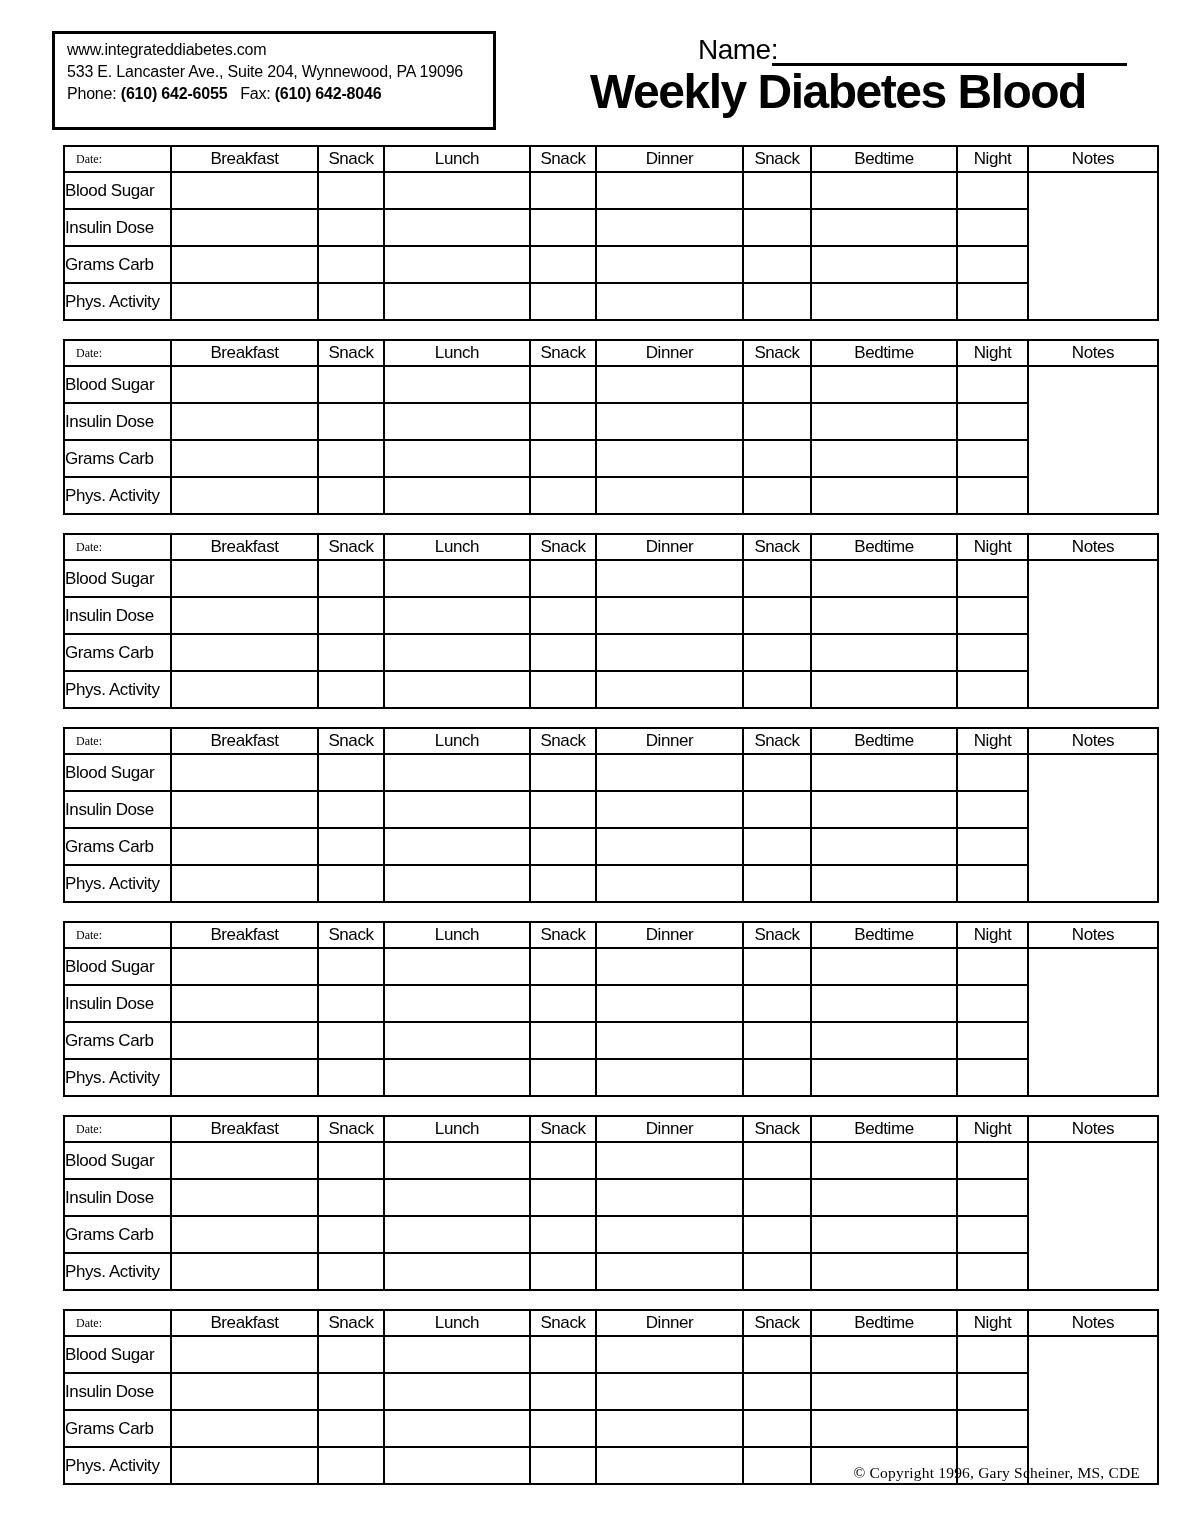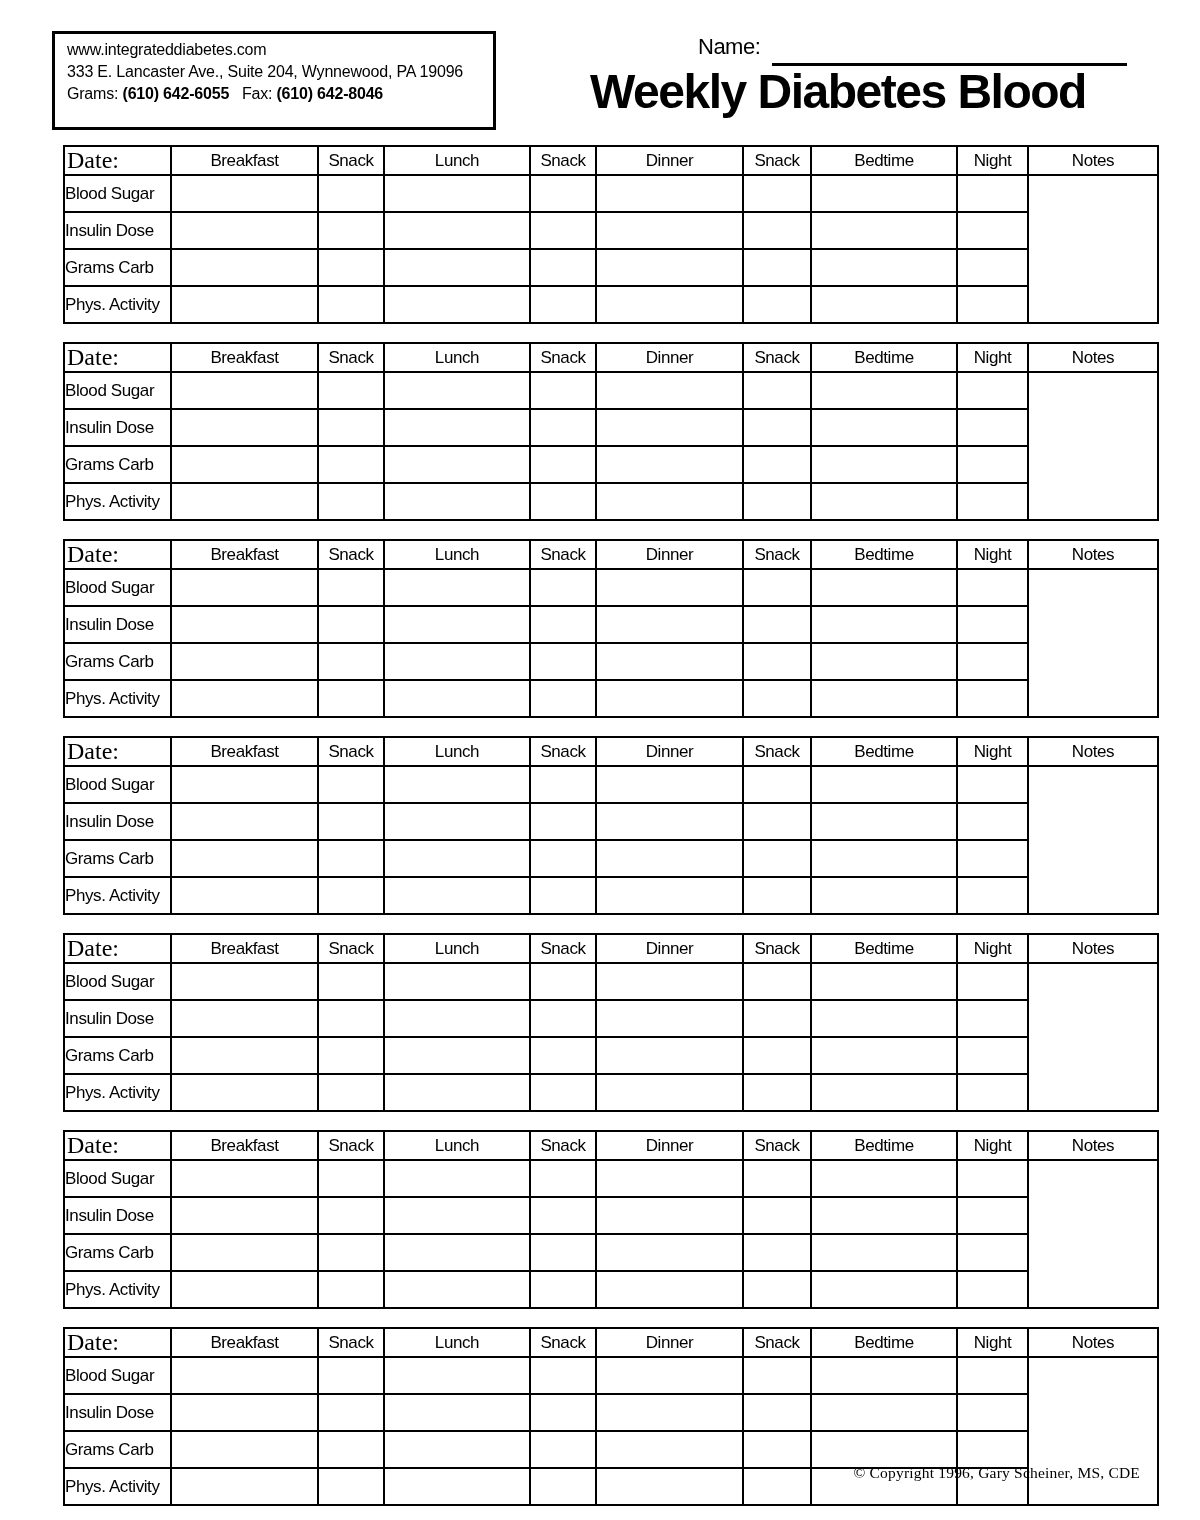--- a/index.html
+++ b/index.html
@@ -18,21 +18,21 @@
   }
   .clinic-name {
     font-weight:bold; font-variant:small-caps; font-size:21px;
     letter-spacing:0.2px; line-height:25px;
   }
   .clinic-line { font-size:16px; line-height:22px; letter-spacing:-0.2px; }
   .clinic-line b { font-weight:bold;text-align:right; }
 
   
   .name-row { position:absolute; left:698px; top:34px; }
-  .name-label { font-size:22px; letter-spacing:-0.5px; }
+  .name-label { font-size:28px; letter-spacing:-0.5px; }
   .name-underline {
     position:absolute; left:772px; top:63px; width:355px; height:0;
     border-top:3px solid #000;
   }
   .page-title {
     position:absolute; left:538px; top:68px; width:600px;
     text-align:center; font-size:48px; font-weight:bold;
     letter-spacing:-1.5px; line-height:1.0;
   }
 
@@ -43,22 +43,22 @@
     margin-bottom:18px;
   }
   table.week td, table.week th { border:2px solid #000; overflow:hidden; }
   table.week tr.hrow { height:26px; }
   table.week tr.drow { height:37px; }
   th.colhead {
     font-weight:normal; font-size:17px; letter-spacing:-0.4px;
     text-align:center; vertical-align:middle;
   }
   td.date-cell {
-    border:none; font-family:"Liberation Serif", serif; font-size:24px;
-    padding-left:2px; vertical-align:middle; text-align:left;
+    border:none; font-family:"Liberation Serif", serif; font-size:12px;
+    padding-left:11px; vertical-align:middle; text-align:left;
   }
   td.row-label {
     font-size:17px; letter-spacing:-0.4px; 
     text-align:left; vertical-align:middle; white-space:nowrap;
   }
   td.entry-cell { background:#fff; }
   td.notes-cell { background:#fff; }
 
   
   .copyright {
@@ -67,22 +67,22 @@
     letter-spacing:0.2px;
   }
 </style>
 </head>
 <body>
 
 <div class="page">
 
   <div class="clinic-box">
     <div class="clinic-line">www.integrateddiabetes.com</div>
-    <div class="clinic-line">333 E. Lancaster Ave., Suite 204, Wynnewood, PA 19096</div>
-    <div class="clinic-line"><span>Grams:</span> <b>(610) 642-6055</b>&nbsp;&nbsp; <span>Fax:</span> <b>(610) 642-8046</b></div>
+    <div class="clinic-line">533 E. Lancaster Ave., Suite 204, Wynnewood, PA 19096</div>
+    <div class="clinic-line"><span>Phone:</span> <b>(610) 642-6055</b>&nbsp;&nbsp; <span>Fax:</span> <b>(610) 642-8046</b></div>
   </div>
 
   <div class="name-row">
     <span class="name-label">Name:</span>
   </div>
   <div class="name-underline"></div>
 
   <div class="page-title">Weekly Diabetes Blood</div>
 
   <div class="weeks">

